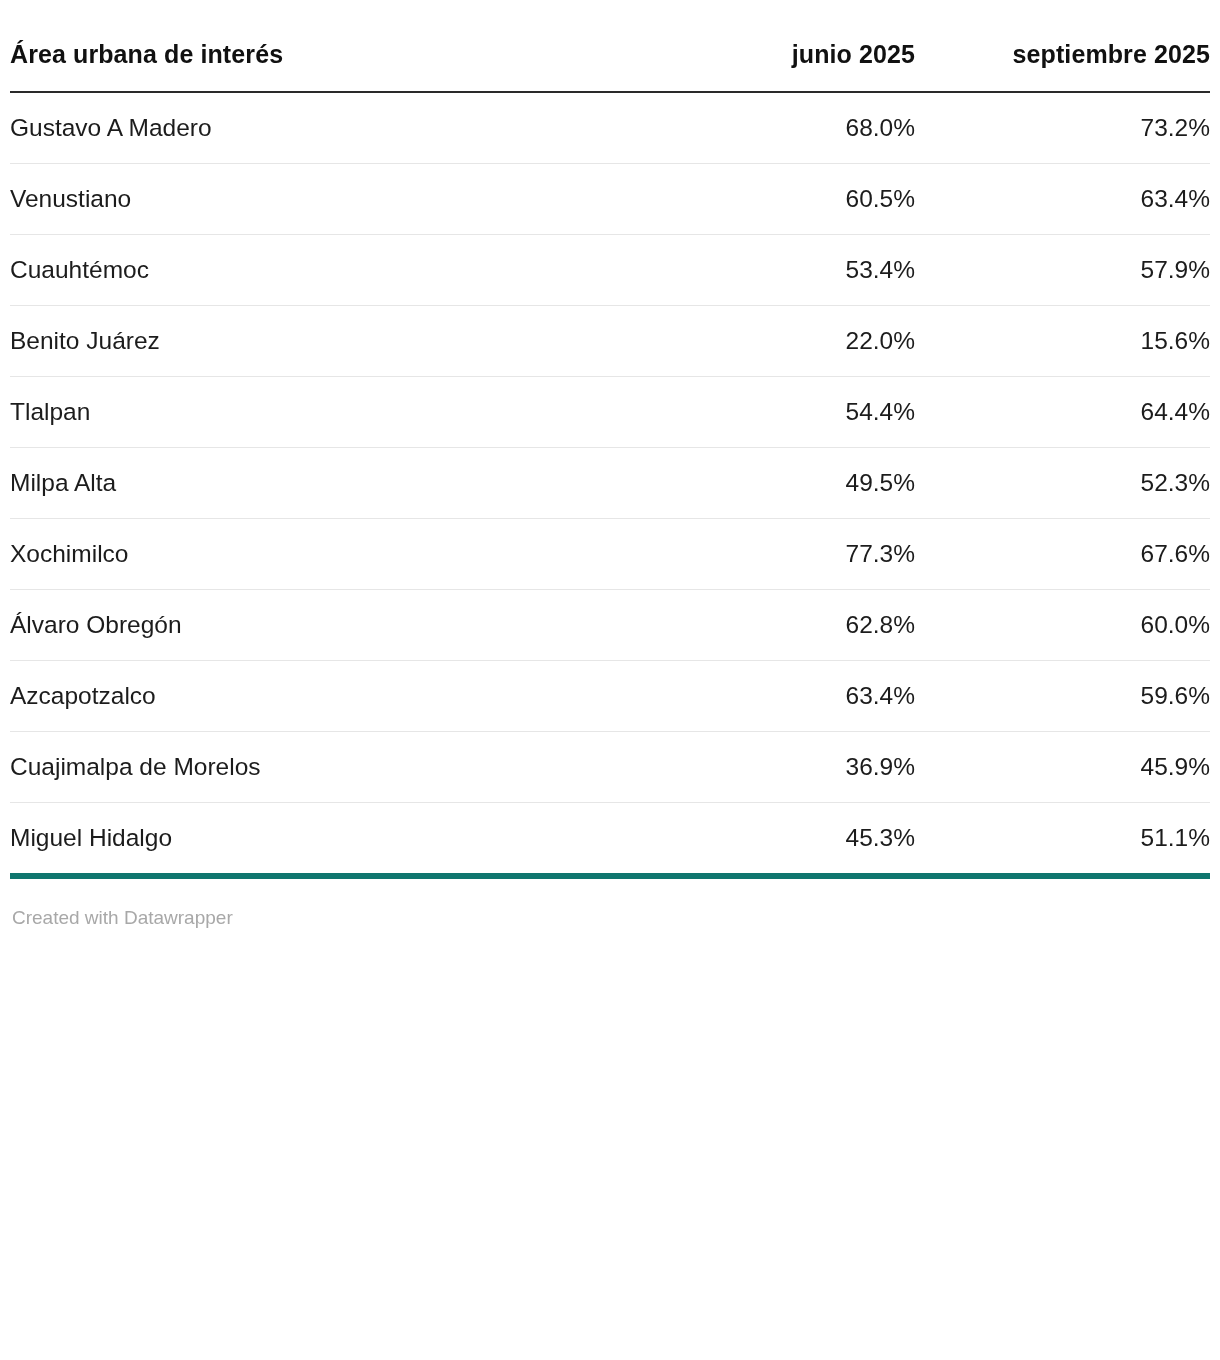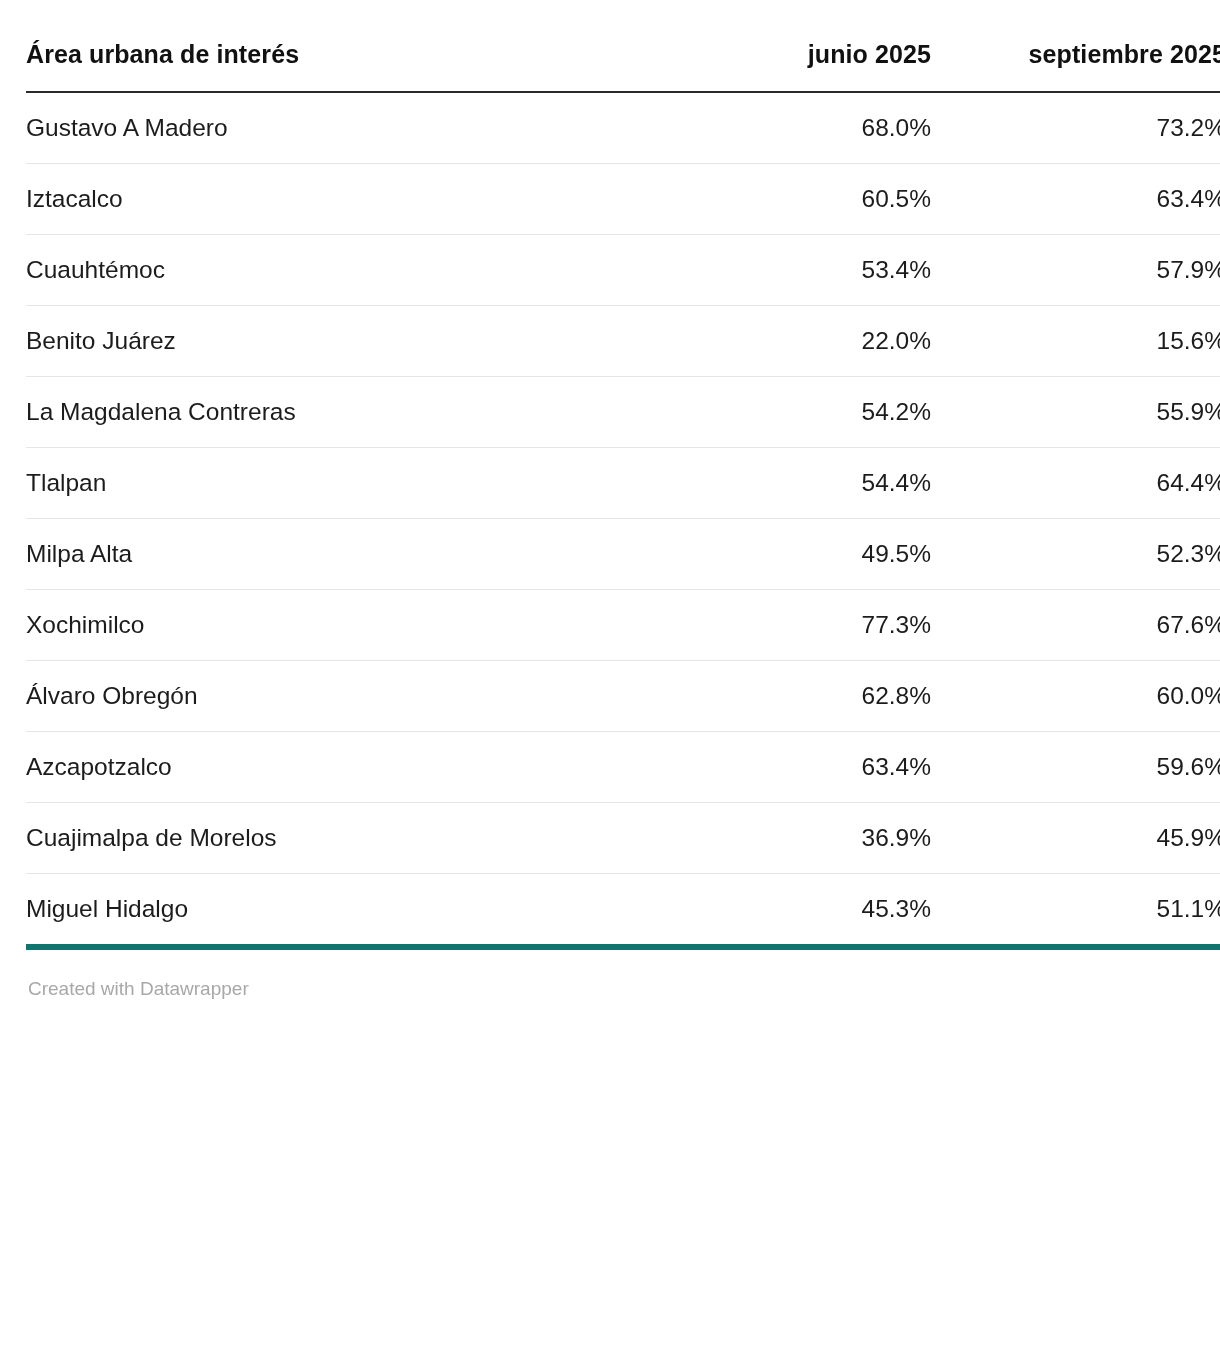--- a/index.html
+++ b/index.html
@@ -11,21 +11,21 @@
     width: 1220px;
     height: 1360px;
     font-family: "Liberation Sans", sans-serif;
     color: #1a1a1a;
     overflow: hidden;
   }
   .wrap {
     box-sizing: border-box;
     width: 1220px;
     height: 1360px;
-    padding: 40px 10px 0 26px;
+    padding: 40px 10px 0 10px;
   }
   table.data-table {
     width: 1200px;
     border-collapse: collapse;
     table-layout: fixed;
   }
   table.data-table col.c-name { width: 620px; }
   table.data-table col.c-v1   { width: 285px; }
   table.data-table col.c-v2   { width: 295px; }
 
@@ -79,38 +79,33 @@
         <th class="h-val">septiembre 2025</th>
       </tr>
     </thead>
     <tbody id="table-body">
         <tr>
           <td class="cell-name">Gustavo A Madero</td>
           <td class="cell-val">68.0%</td>
           <td class="cell-val">73.2%</td>
         </tr>
         <tr>
-          <td class="cell-name">Iztacalco</td>
+          <td class="cell-name">Venustiano</td>
           <td class="cell-val">60.5%</td>
           <td class="cell-val">63.4%</td>
         </tr>
         <tr>
           <td class="cell-name">Cuauhtémoc</td>
           <td class="cell-val">53.4%</td>
           <td class="cell-val">57.9%</td>
         </tr>
         <tr>
           <td class="cell-name">Benito Juárez</td>
           <td class="cell-val">22.0%</td>
           <td class="cell-val">15.6%</td>
-        </tr>
-        <tr>
-          <td class="cell-name">La Magdalena Contreras</td>
-          <td class="cell-val">54.2%</td>
-          <td class="cell-val">55.9%</td>
         </tr>
         <tr>
           <td class="cell-name">Tlalpan</td>
           <td class="cell-val">54.4%</td>
           <td class="cell-val">64.4%</td>
         </tr>
         <tr>
           <td class="cell-name">Milpa Alta</td>
           <td class="cell-val">49.5%</td>
           <td class="cell-val">52.3%</td>

